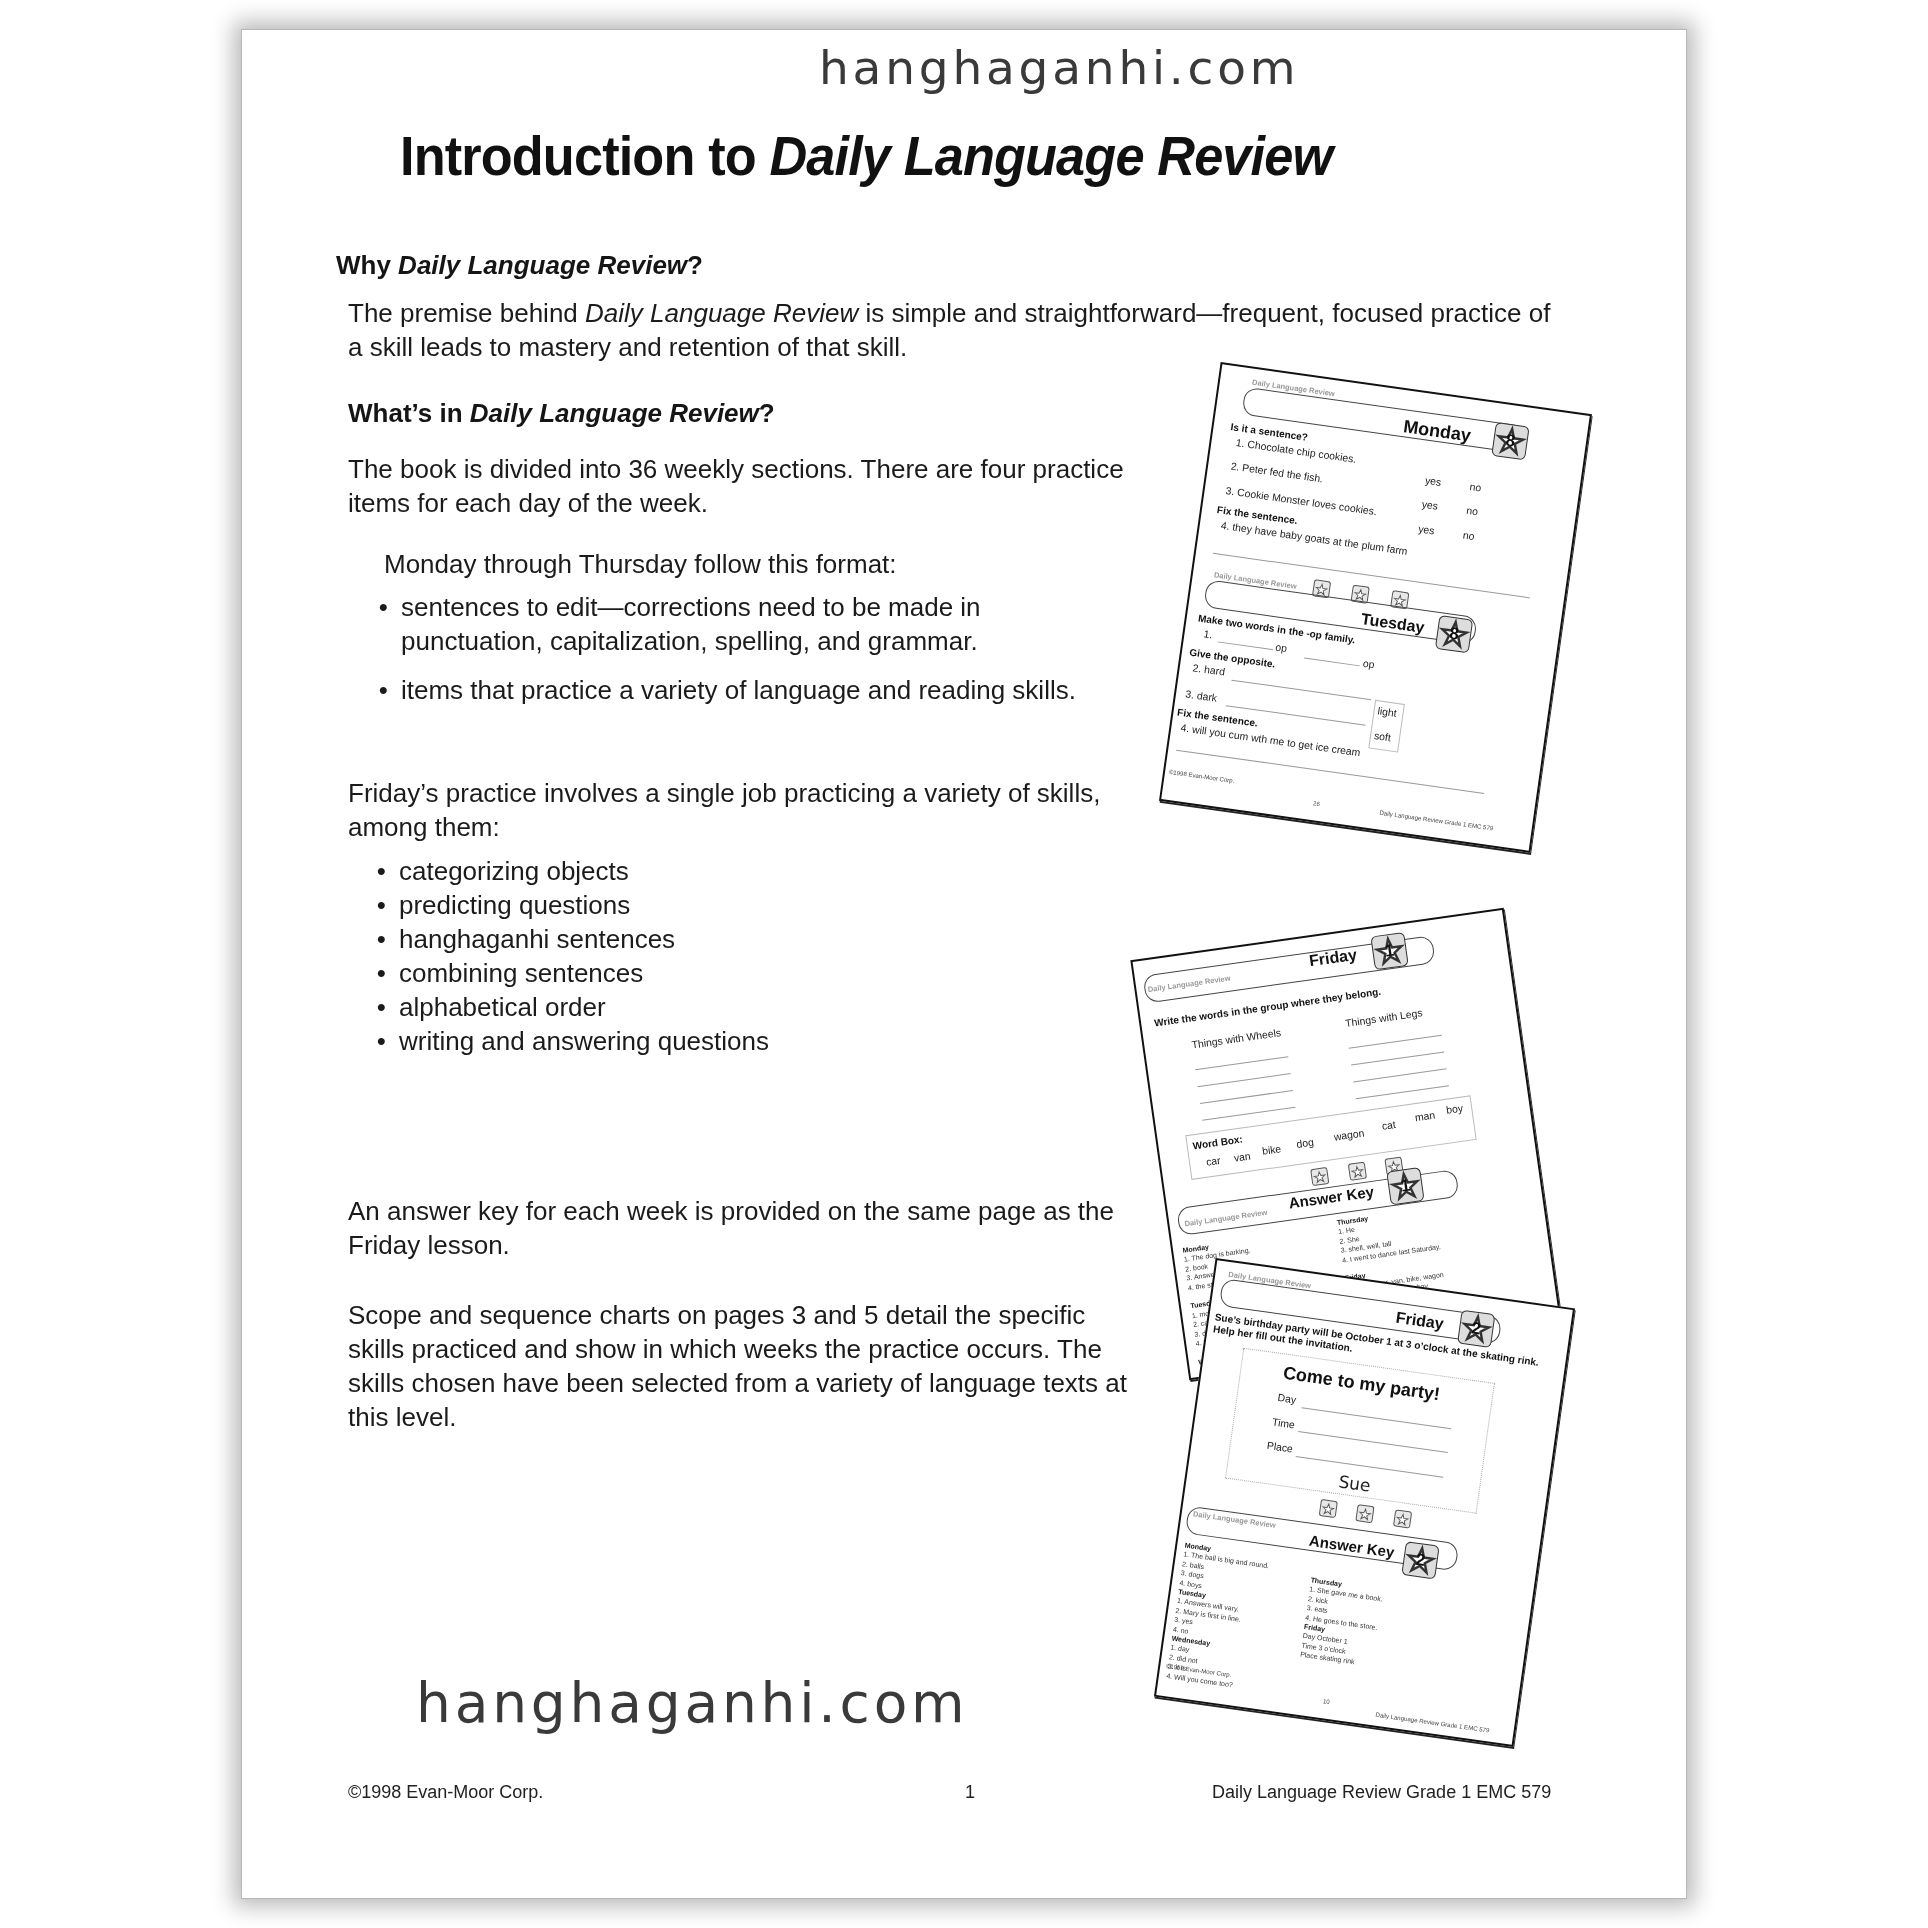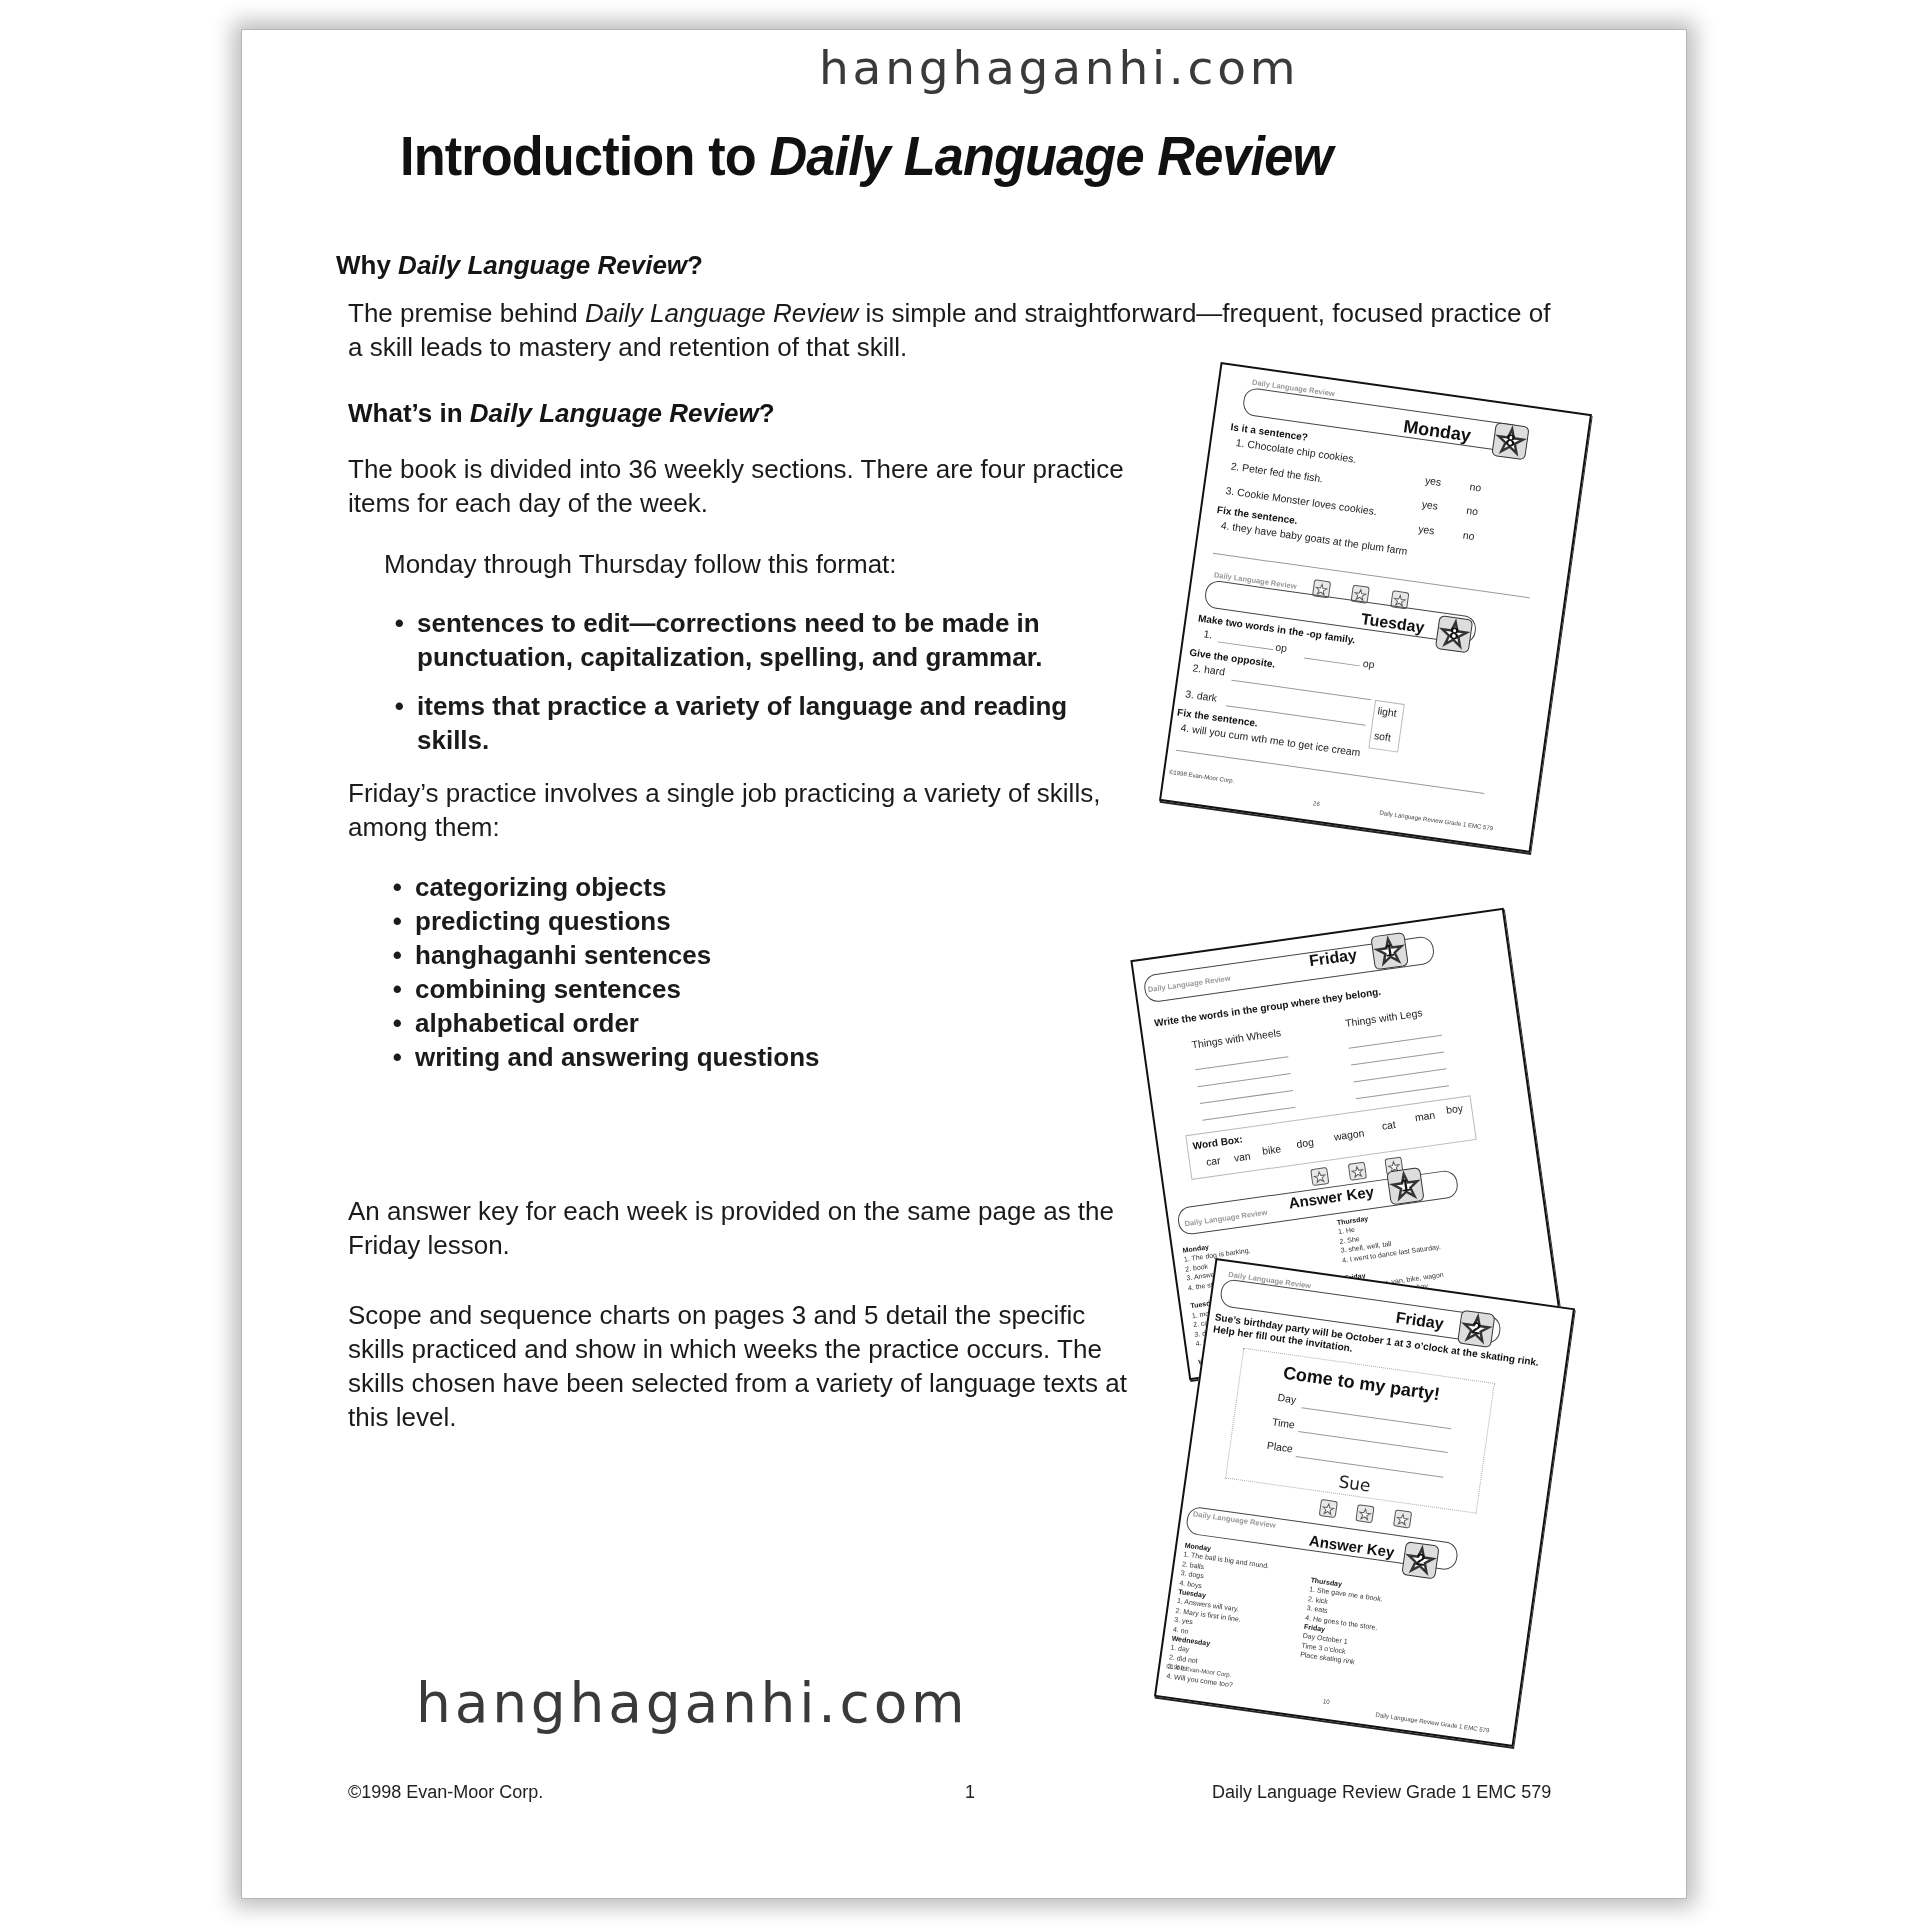--- a/index.html
+++ b/index.html
@@ -19,21 +19,21 @@
   .wm-bottom { left:416px; top:1671px; font-size:55px; }
   .title {
     left:400px; top:124px; font-family:"Liberation Sans", sans-serif; font-weight:bold;
     font-size:55px; letter-spacing:-0.9px; color:#111; transform:scaleX(0.95); transform-origin:left;
   }
   .title i { font-style:italic; }
   .h2 { font-family:"Liberation Sans", sans-serif; font-weight:bold; font-size:26px; color:#151515; }
   .h2 i { font-style:italic; }
   .p { font-family:"Liberation Sans", sans-serif; font-size:26px; line-height:34px; color:#1b1b1b; }
   .p i { font-style:italic; }
-  ul.bul { list-style:none; margin:16px; padding:0;font-weight:bold; }
+  ul.bul { list-style:none; margin:0; padding:0; }
   ul.bul li { position:relative; padding-left:26px; }
   ul.bul li::before { content:"•"; position:absolute; left:3.8px; top:0; }
   .footer { font-family:"Liberation Sans", sans-serif; font-size:18px; color:#222; }
 
   
   .sheet {
     position:absolute; background:#fff; border:2.8px solid #111; box-sizing:border-box;
     font-family:"Liberation Sans", sans-serif; color:#222;
     box-shadow: 0.9px 1.9px 0 #222;
   }

